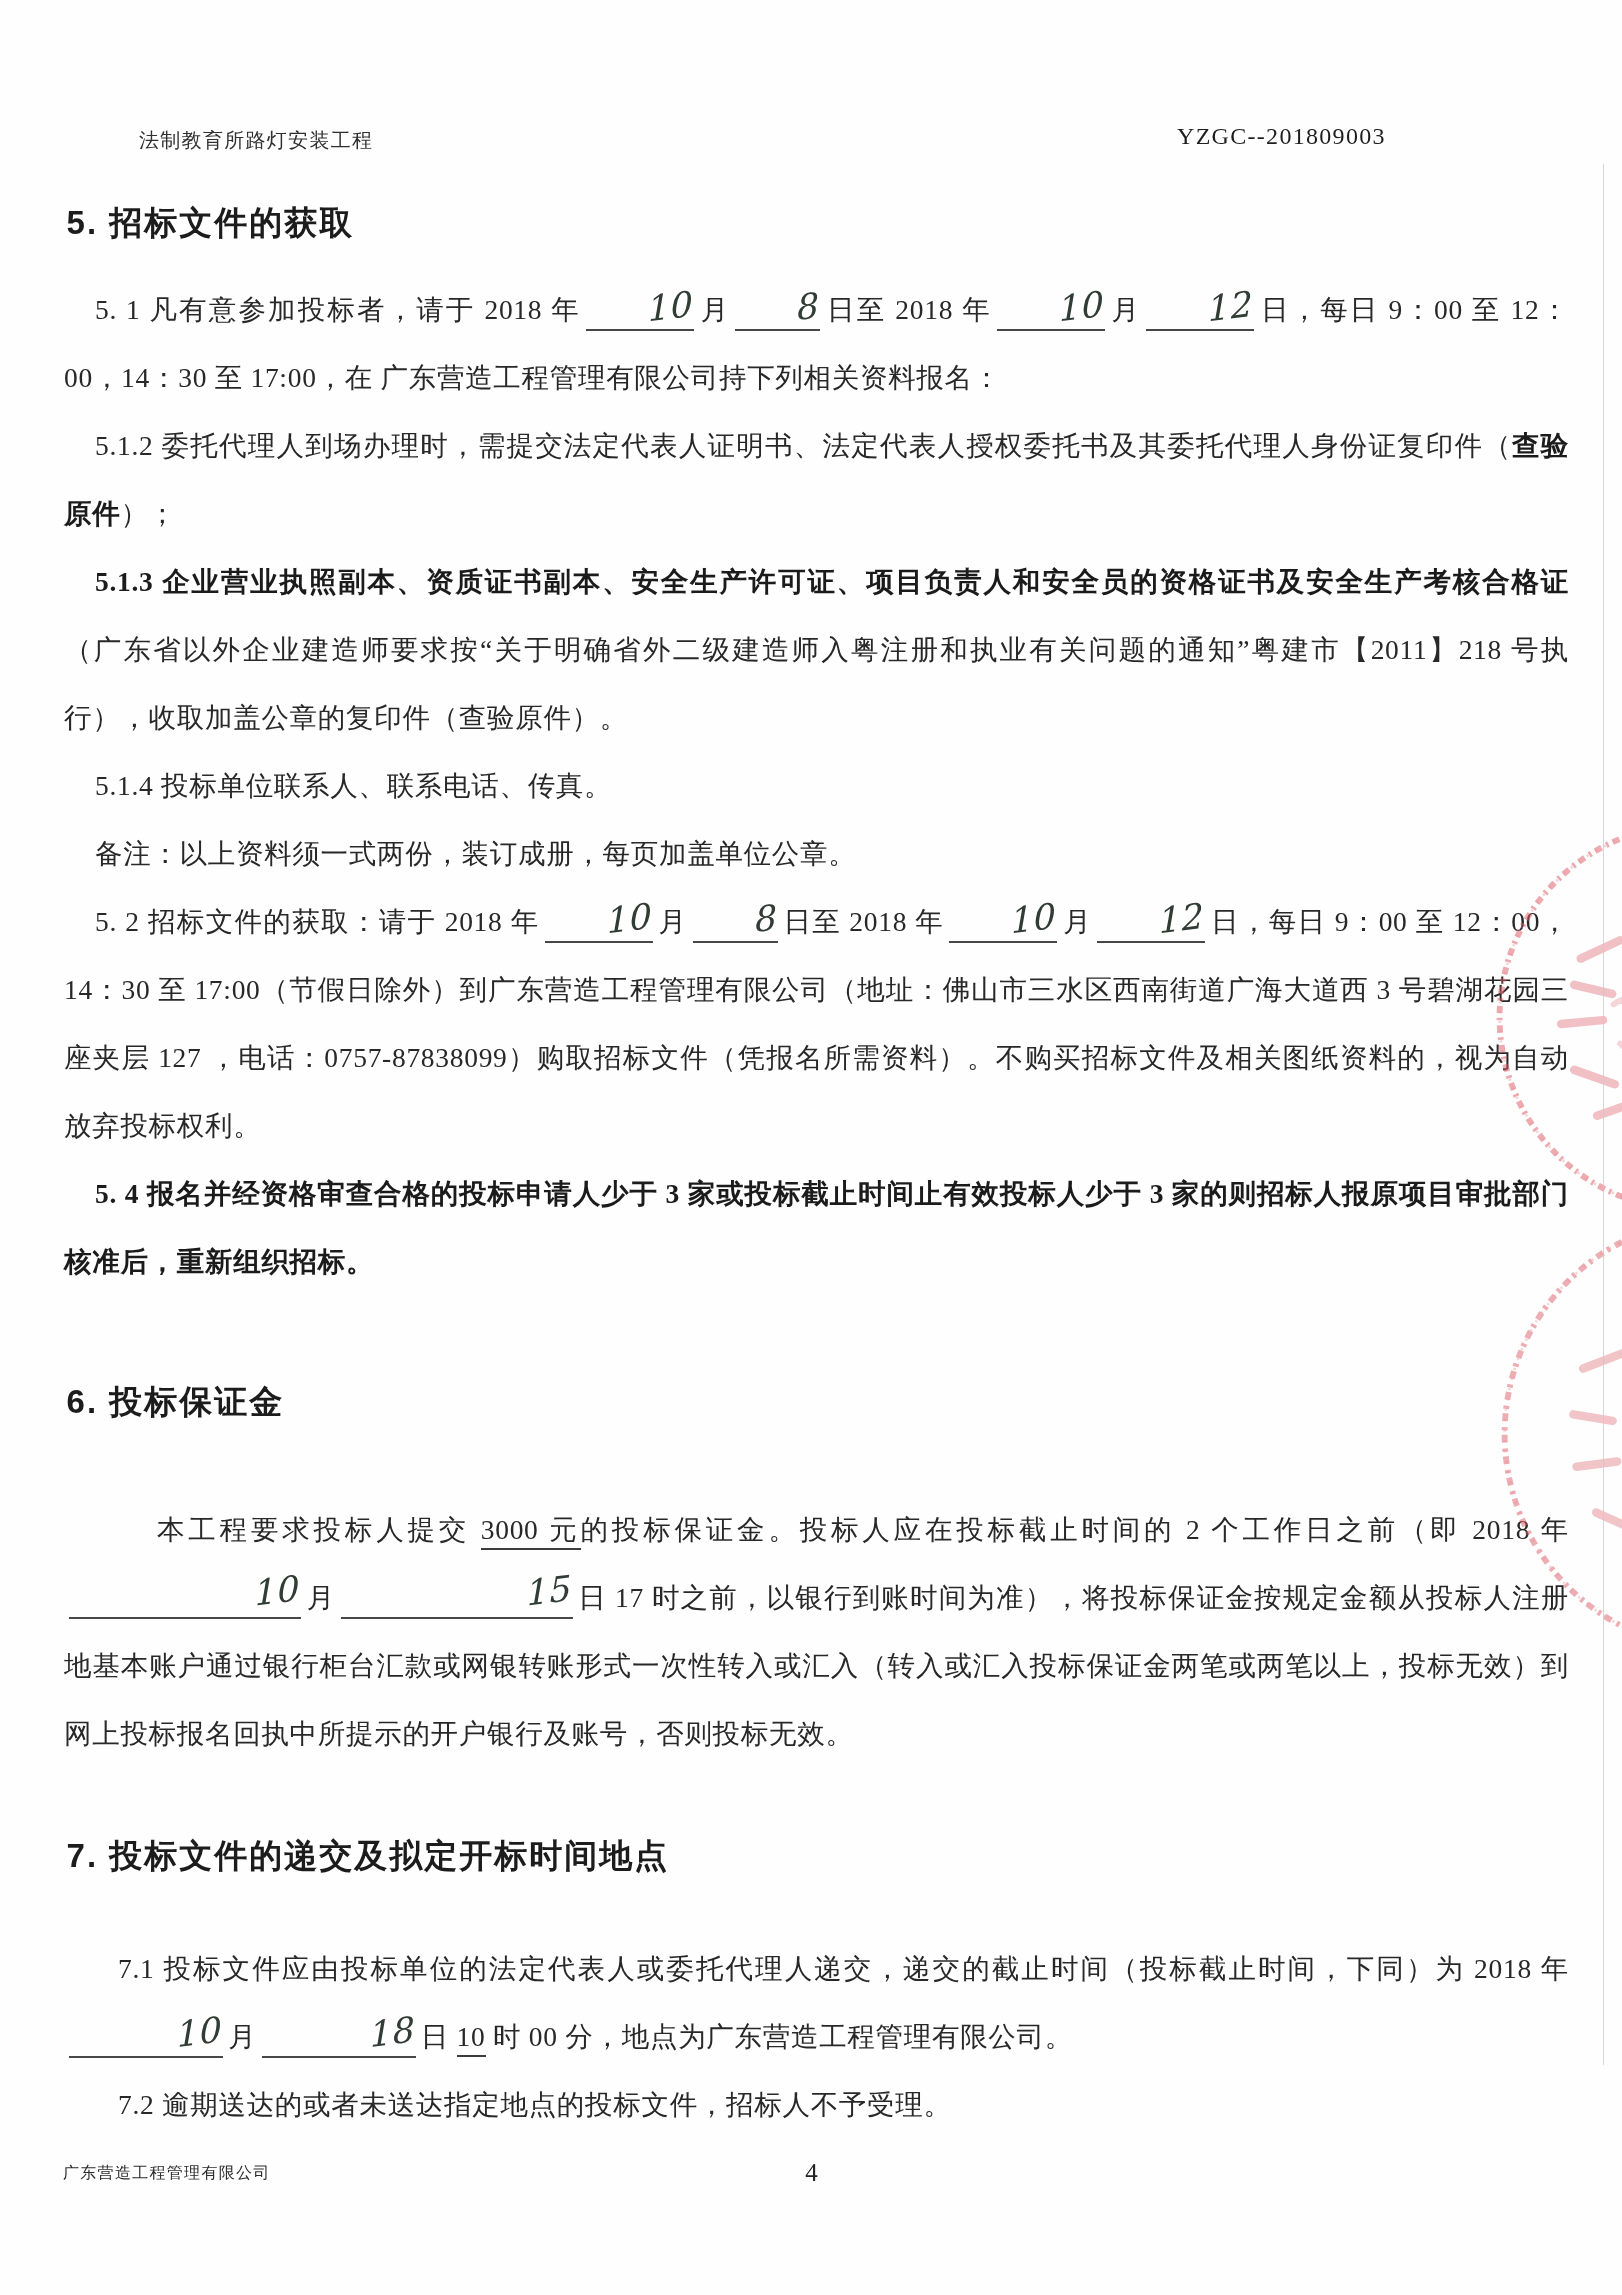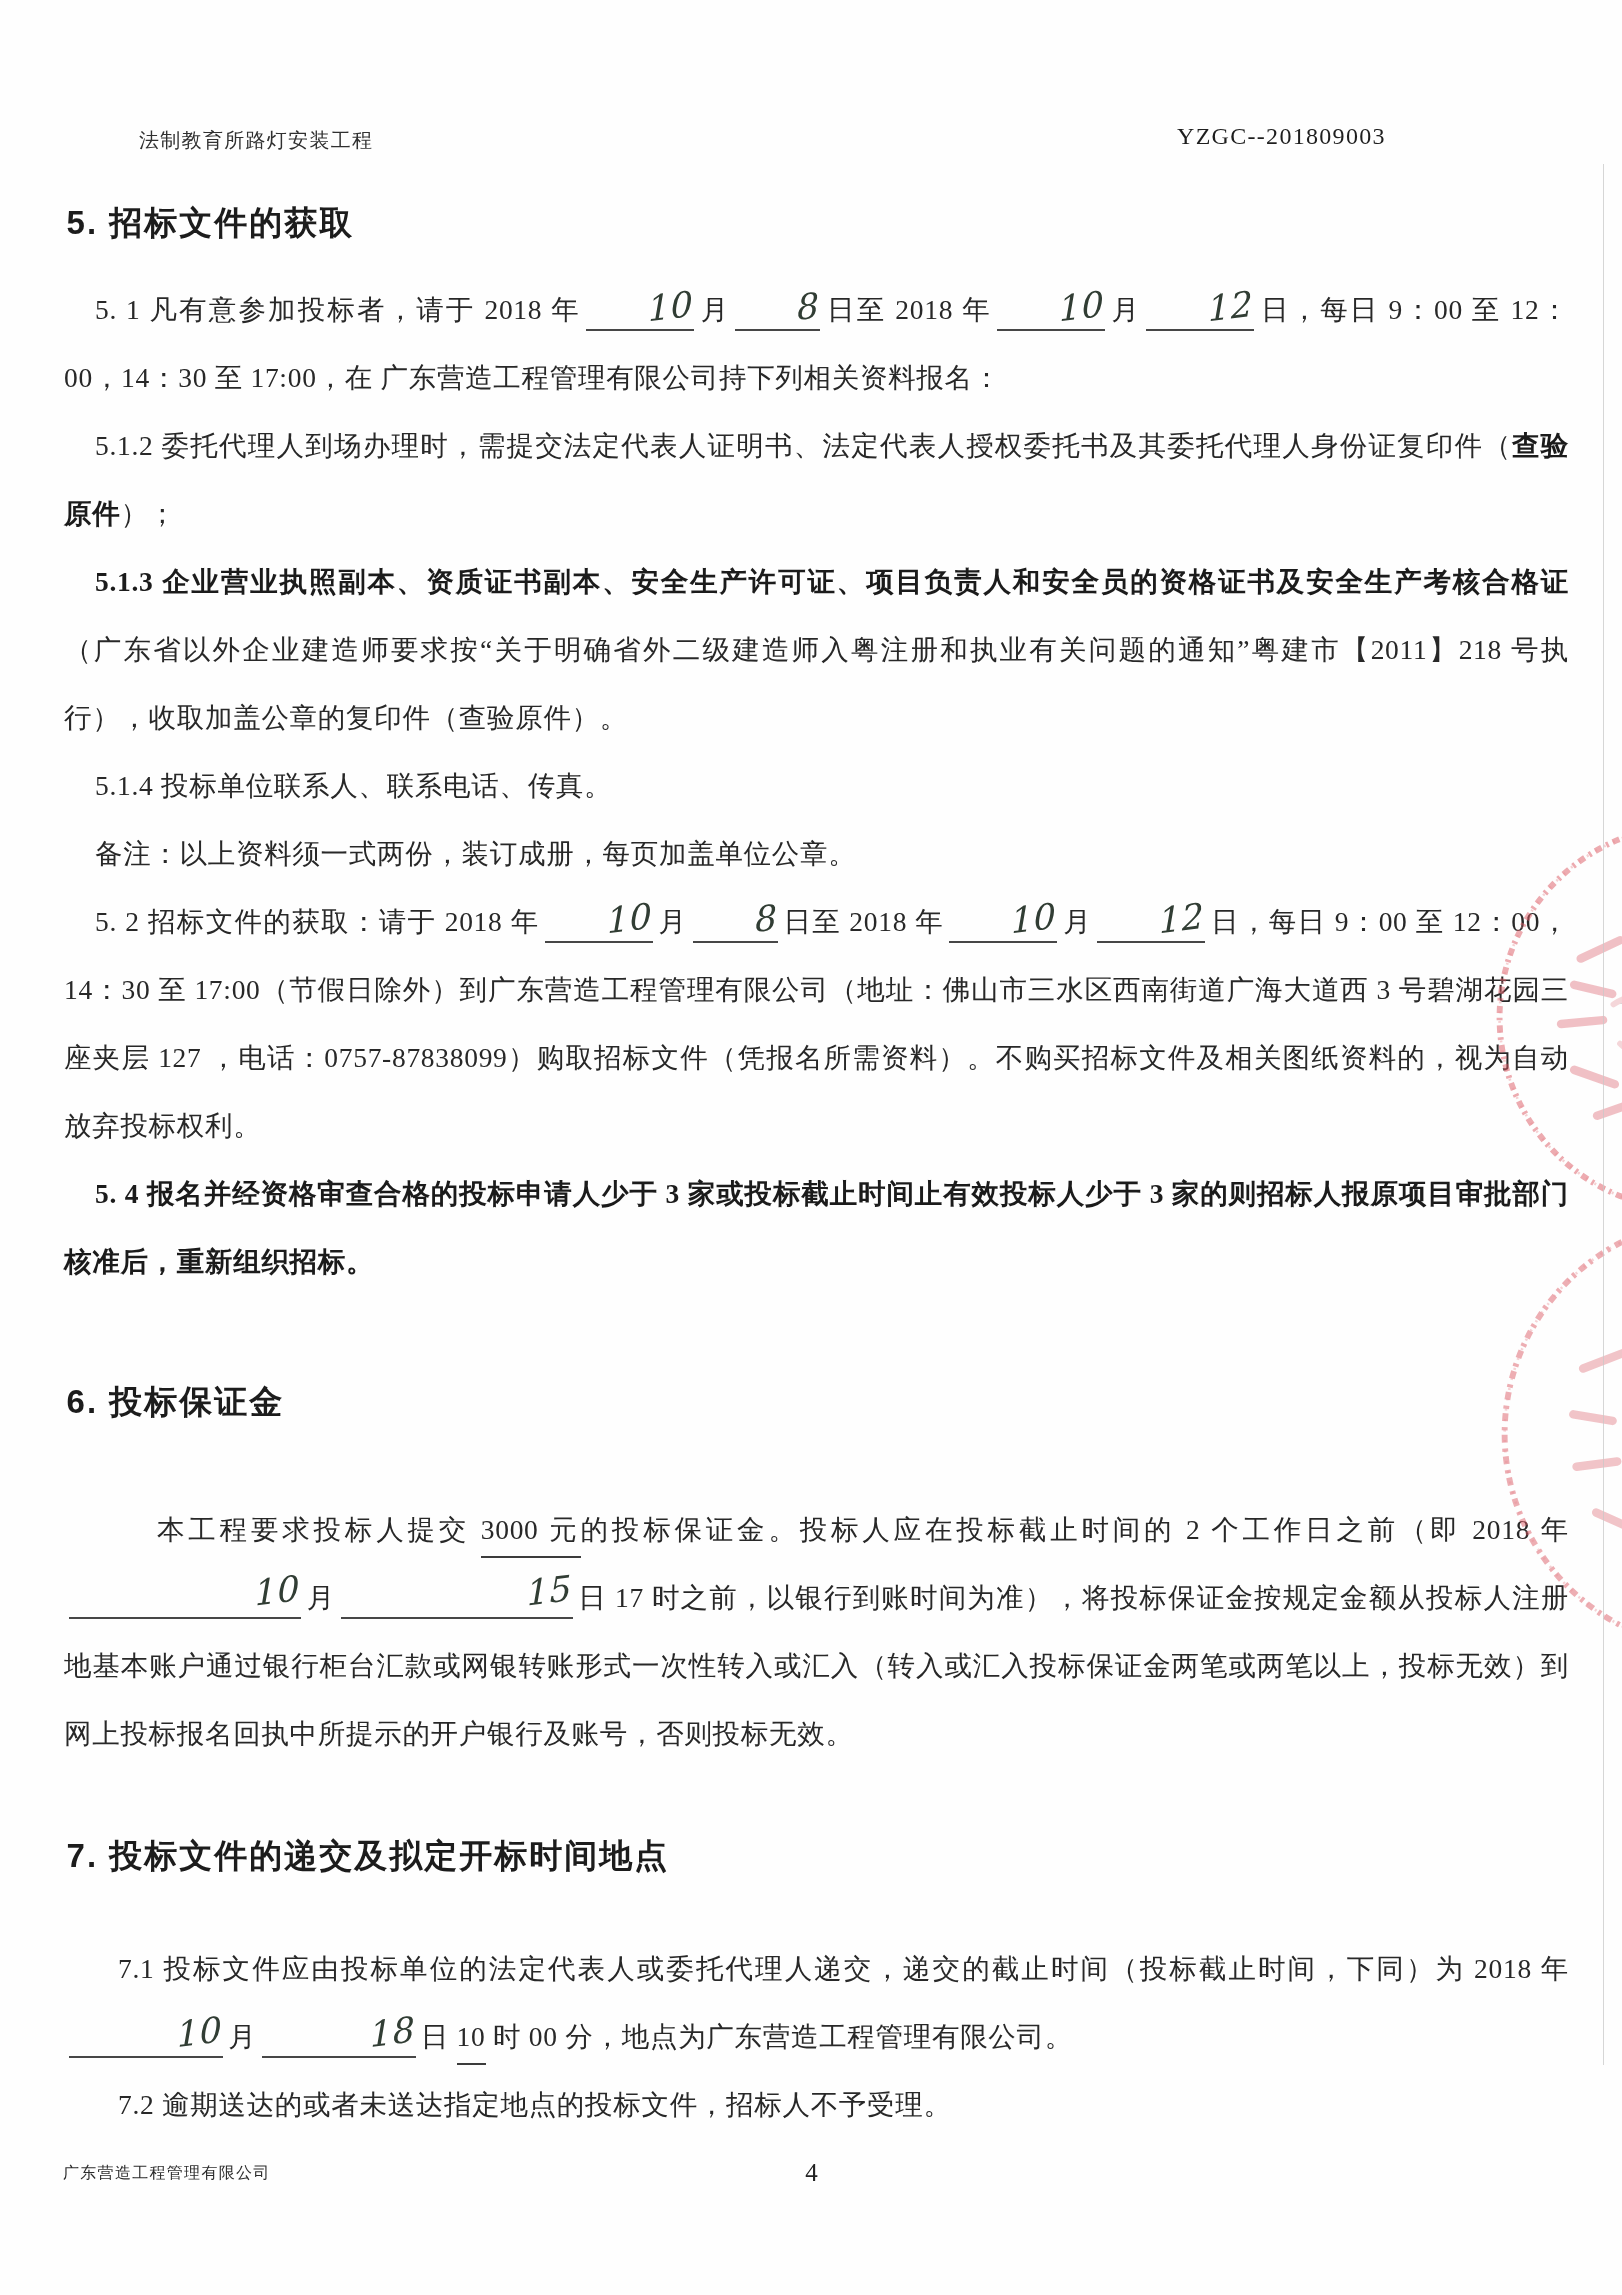--- a/index.html
+++ b/index.html
@@ -23,21 +23,21 @@
   .sec-heading.sp6{margin-top:84px;margin-bottom:71px;}
   .sec-heading.sp7{margin-top:66px;margin-bottom:56px;}
   .para{
     font-size:27.5px;line-height:68px;text-align:justify;
     margin:0;color:#282828;letter-spacing:0.7px;
   }
   .para.i1{text-indent:31px;}
   .para.i2{text-indent:93px;}
   .para.i3{text-indent:54px;}
   .b{font-weight:700;color:#1b1b1b;}
-  .u{border-bottom:2px solid #3c3c3c;padding-bottom:11px;}
+  .u{border-bottom:2px solid #3c3c3c;padding-bottom:3px;}
   .blank{
     display:inline-block;min-width:56px;text-align:center;
     border-bottom:2px solid #474747;margin:0 5.2px;line-height:38px;
     vertical-align:baseline;
   }
   .hand{
     display:inline-block;font-size:35px;font-style:italic;
     color:#313d34;transform:rotate(-7deg) skewX(-6deg) translateY(1.3px);
     font-family:"DejaVu Serif","Liberation Serif",serif;
   }

